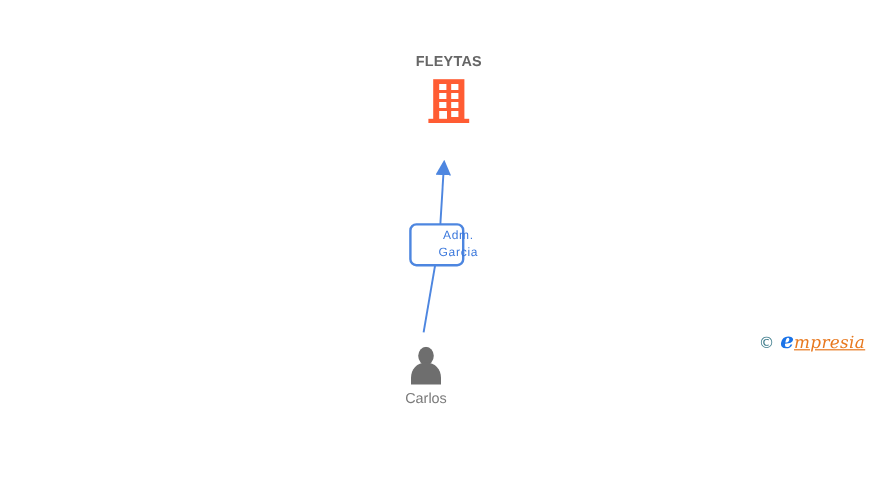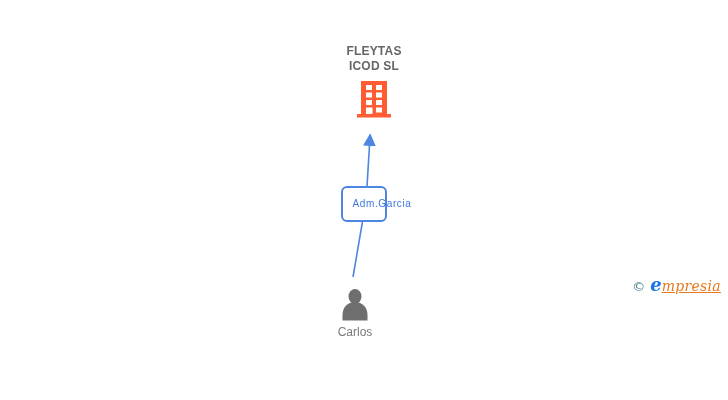--- a/index.html
+++ b/index.html
@@ -26,21 +26,21 @@
   }
   .company-icon-wrap { margin-top: 6px; height: 38px; }
 
   .edge-label-box {
     position: absolute;
     left: 341px; top: 186px;
     width: 46px; height: 36px;
     background: #ffffff;
     border: 2px solid #4D86E0;
     border-radius: 6px;
-    display: flex; flex-direction: row;
+    display: flex; flex-direction: column;
     align-items: center; justify-content: center;
     font-size: 10px; color: #3B78DC;
     line-height: 14px; letter-spacing: 0.6px;
     text-align: center;
     padding-left: 36px;
   }
 
   .person-node {
     position: absolute;
     left: 295px; top: 289px; width: 120px;
@@ -91,21 +91,20 @@
         <path d="M0,0 L10,5 L0,10 Z" fill="#4D86E0"></path>
       </marker>
     </defs>
     <line x1="353" y1="277" x2="365" y2="207" stroke-width="1.6" stroke="#4D86E0"></line>
     <line x1="366" y1="203" x2="370" y2="137" stroke-width="1.6" marker-end="url(#arrowhead)" stroke="#4D86E0"></line>
   </svg>
 
   <div class="company-node">
     <div class="company-name">
       <div>FLEYTAS</div>
-      <div>ICOD SL</div>
     </div>
     <div class="company-icon-wrap">
       <svg width="36" height="38" viewBox="0 0 36 38">
         <rect x="5" y="1" width="26" height="35" fill="#FF5C33"></rect>
         <rect x="1" y="34" width="34" height="3.5" fill="#FF5C33"></rect>
         <rect x="10" y="5" width="6" height="5" fill="#ffffff"></rect>
         <rect x="20" y="5" width="6" height="5" fill="#ffffff"></rect>
         <rect x="10" y="12.5" width="6" height="5" fill="#ffffff"></rect>
         <rect x="20" y="12.5" width="6" height="5" fill="#ffffff"></rect>
         <rect x="10" y="20" width="6" height="5" fill="#ffffff"></rect>

